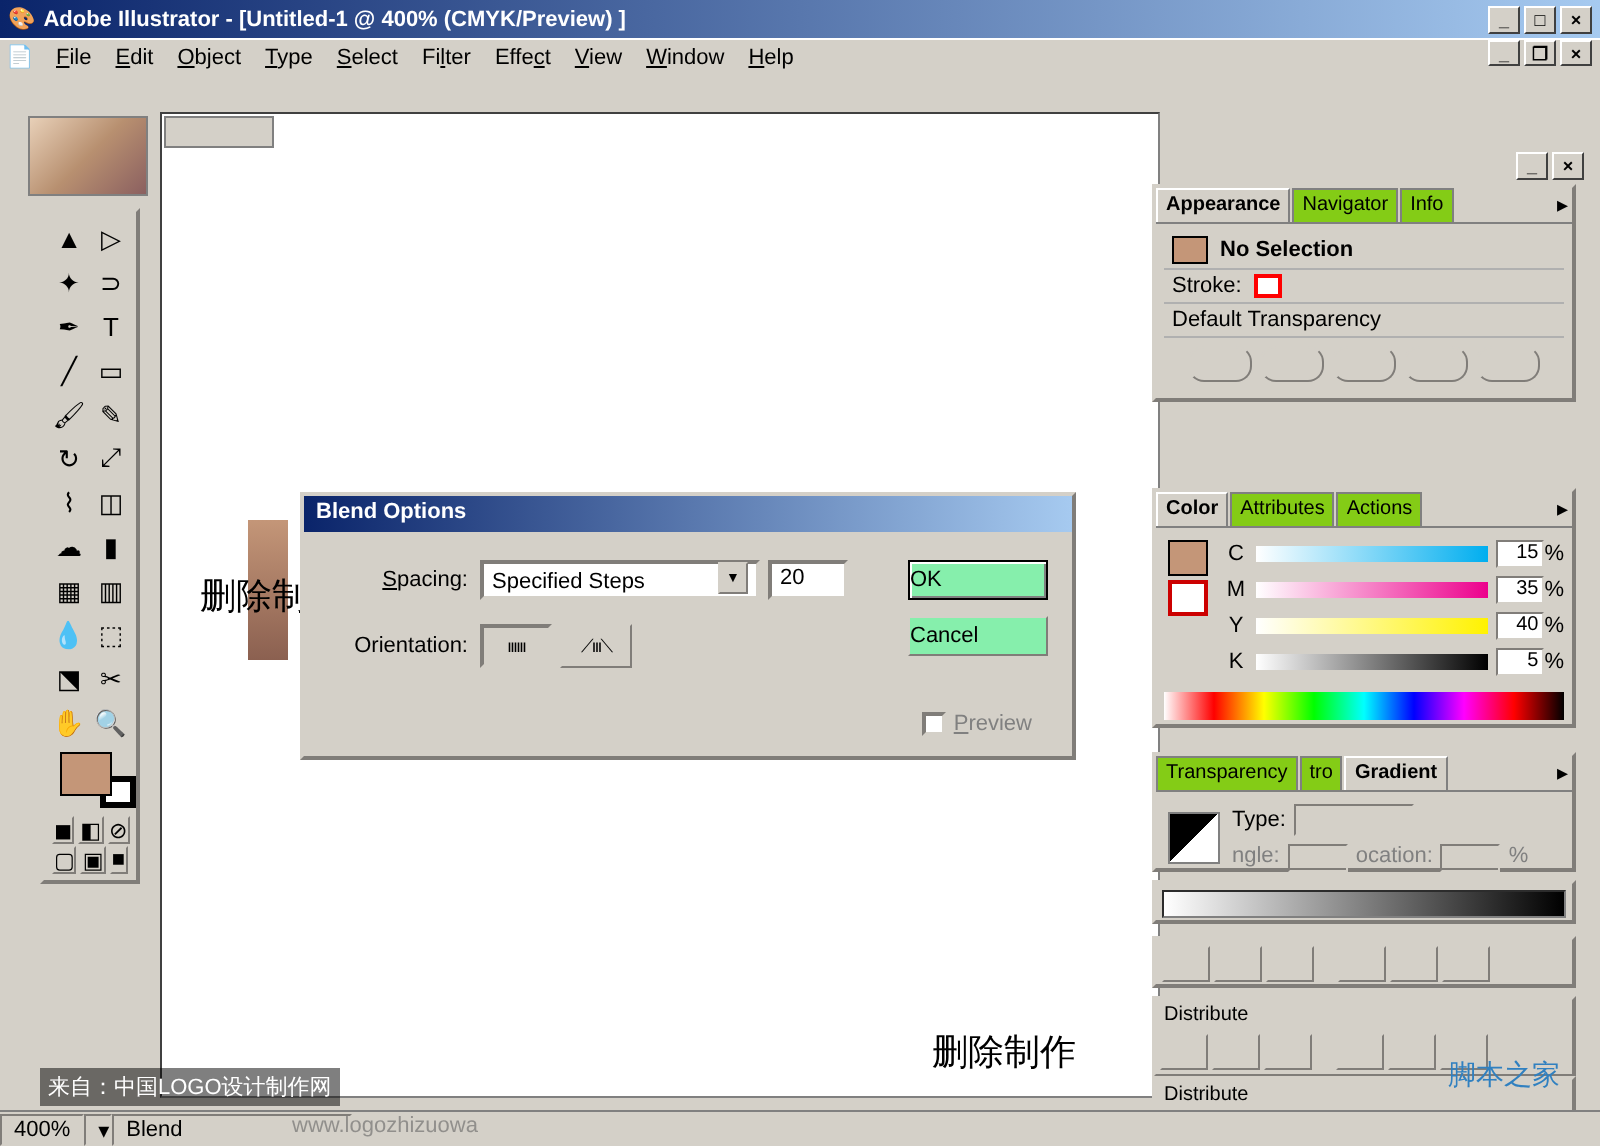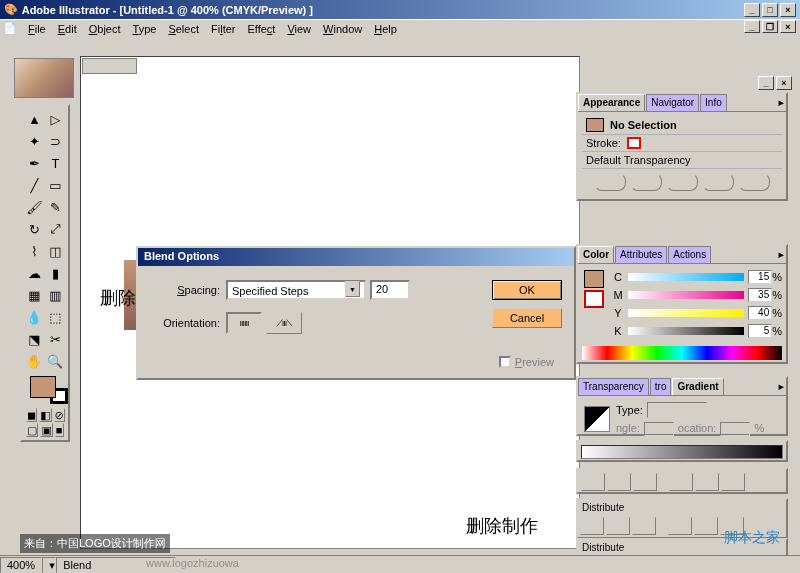--- a/index.html
+++ b/index.html
@@ -17,39 +17,39 @@
 .canvas-corner{position:absolute;left:82px;top:58px;width:55px;height:16px;background:#d4d0c8;border:1px solid #808080}
 .thumb{position:absolute;left:14px;top:58px;width:60px;height:40px;background:linear-gradient(135deg,#e8d0b8,#b89070,#8b6060);border:1px solid #808080}
 .toolbox{position:absolute;left:20px;top:104px;width:50px;background:#d4d0c8;border:2px outset #d4d0c8;padding:2px}
 .toolrow{display:flex}
 .tool{width:22px;height:22px;border:1px solid #d4d0c8;display:flex;align-items:center;justify-content:center;font-size:13px}
 .swatch{width:44px;height:32px;margin:2px;position:relative}
 .swatch .fill{position:absolute;left:4px;top:2px;width:26px;height:22px;background:#c49678;border:1px solid #000}
 .swatch .stroke{position:absolute;right:2px;bottom:2px;width:18px;height:16px;background:#fff;border:3px solid #000}
 .colorrow{display:flex;margin:1px}
 .colorbtn{width:14px;height:14px;border:1px outset #d4d0c8;margin:0 1px}
-.dlg{position:absolute;left:136px;top:246px;width:440px;background:#d4d0c8;border:2px outset #d4d0c8}
+.dlg{position:absolute;left:150px;top:246px;width:388px;background:#d4d0c8;border:2px outset #d4d0c8}
 .dlgtitle{height:18px;background:linear-gradient(to right,#0a246a,#a6caf0);color:#fff;font-weight:bold;padding:2px 6px}
 .dlgbody{padding:14px 12px;position:relative;height:112px}
 .dlgrow{display:flex;align-items:center;margin-bottom:12px}
 .dlglabel{width:70px;text-align:right;margin-right:6px}
 .select{width:140px;height:20px;background:#fff;border:2px inset #d4d0c8;padding:1px 4px;display:flex;align-items:flex-end}
 .dropbtn{width:15px;height:16px;background:#d4d0c8;border:1px outset #d4d0c8;margin-left:auto;display:flex;align-items:center;justify-content:center;font-size:7px}
 .numbox{width:40px;height:20px;background:#fff;border:2px inset #d4d0c8;padding:1px 4px;margin-left:4px}
 .orientbtn{width:36px;height:22px;border:1px outset #d4d0c8;margin-right:4px;display:flex;align-items:center;justify-content:center;font-size:9px;letter-spacing:-1px}
 .orientbtn.sel{border:2px inset #d4d0c8}
-.dlgbtn{position:absolute;right:12px;width:70px;height:20px;border:1px outset #d4d0c8;background:#fdba74;text-align:center;line-height:18px}
+.dlgbtn{position:absolute;right:12px;width:70px;height:20px;border:1px outset #d4d0c8;background:#86efac;text-align:left;line-height:18px}
 .dlgbtn.ok{top:14px;border:1px solid #000;box-shadow:inset 1px 1px #fff,inset -1px -1px #808080}
 .dlgbtn.cancel{top:42px}
 .chk{position:absolute;right:20px;bottom:10px;display:flex;align-items:center;color:#808080}
 .chk .box{width:12px;height:12px;background:#fff;border:2px inset #d4d0c8;margin-right:4px}
 .rtext{position:absolute;font-size:18px;color:#000;font-family:SimSun,serif}
 .panel{position:absolute;background:#d4d0c8;border:2px outset #d4d0c8}
 .ptabs{display:flex;height:18px;background:#d4d0c8;border-bottom:1px solid #808080;position:relative}
-.ptab{padding:2px 4px;font-size:10px;background:#c4b5fd;border:1px solid #808080;border-bottom:none;margin-right:1px}
+.ptab{padding:2px 4px;font-size:10px;background:#84cc16;border:1px solid #808080;border-bottom:none;margin-right:1px}
 .ptab.active{background:#d4d0c8;border-top:1px solid #fff;border-left:1px solid #fff;font-weight:bold}
 .ptabs .close{position:absolute;right:2px;top:2px}
 .pwinbtns{position:absolute;right:8px;top:76px;display:flex}
 .appear{left:576px;top:92px;width:212px}
 .appear .body{padding:4px}
 .appear .row{display:flex;align-items:center;padding:2px 4px;border-bottom:1px solid #b0b0b0}
 .appear .sw{width:18px;height:14px;border:1px solid #000;margin-right:6px}
 .appear .btnrow{display:flex;justify-content:center;padding:4px;gap:4px}
 .appear .rbtn{width:32px;height:18px;border:1px outset #d4d0c8;border-radius:8px}
 .colorp{left:576px;top:244px;width:212px}

